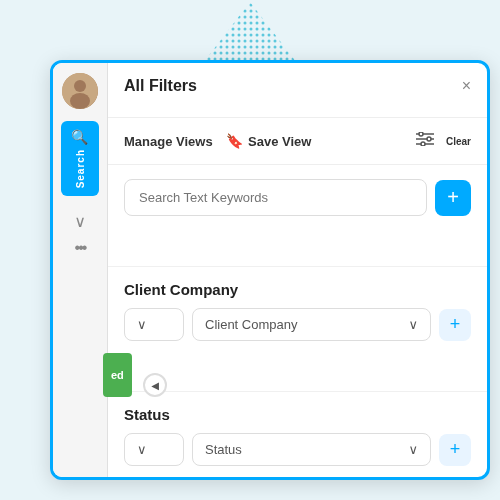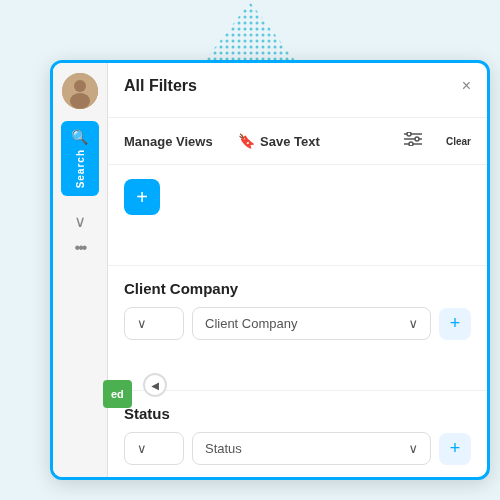--- a/index.html
+++ b/index.html
@@ -105,26 +105,26 @@
       color: #888;
       font-size: 16px;
       cursor: pointer;
       letter-spacing: -2px;
     }
 
     
     .green-badge {
       position: absolute;
       left: 50px;
-      bottom: 69px;
+      bottom: 80px;
       background: #4caf50;
       color: white;
       font-size: 11px;
       font-weight: 600;
-      padding: 8px 8px;
+      padding: 16px 8px;
       border-radius: 4px;
       z-index: 10;
     }
 
     
     .toggle-btn {
       position: absolute;
       left: 90px;
       bottom: 80px;
       background: white;
@@ -171,21 +171,21 @@
       font-size: 16px;
       cursor: pointer;
       line-height: 1;
     }
 
     
     .toolbar {
       display: flex;
       align-items: center;
       padding: 10px 16px;
-      gap: 20px;
+      gap: 8px;
       border-bottom: 1px solid #eee;
     }
 
     .manage-views-btn {
       font-size: 13px;
       font-weight: 600;
       color: #333;
       cursor: pointer;
       background: none;
       border: none;
@@ -384,37 +384,38 @@
 
     <div class="panel-header">
       <span class="panel-title">All Filters</span>
       <span class="close-btn">×</span>
     </div>
 
     <div class="toolbar">
       <button class="manage-views-btn">Manage Views</button>
       <button class="save-view-btn">
         <span class="bookmark-icon">🔖</span>
-        <span>Save Text</span>
+        <span>Save View</span>
       </button>
       <div class="spacer"></div>
       <button class="filter-icon-btn">
         <svg width="18" height="14" viewBox="0 0 18 14" fill="none">
           <line x1="0" y1="2" x2="18" y2="2" stroke="#555" stroke-width="1.5"></line>
           <line x1="0" y1="7" x2="18" y2="7" stroke="#555" stroke-width="1.5"></line>
           <line x1="0" y1="12" x2="18" y2="12" stroke="#555" stroke-width="1.5"></line>
           <circle cx="5" cy="2" r="2" fill="white" stroke="#555" stroke-width="1.5"></circle>
           <circle cx="13" cy="7" r="2" fill="white" stroke="#555" stroke-width="1.5"></circle>
           <circle cx="7" cy="12" r="2" fill="white" stroke="#555" stroke-width="1.5"></circle>
         </svg>
       </button>
       <button class="clear-btn">Clear</button>
     </div>
 
     <div class="search-bar-section">
+      <input class="search-input" type="text" placeholder="Search Text Keywords" style="">
       <button class="search-add-btn">+</button>
     </div>
 
     <div class="filter-section">
       <div class="filter-section-title">
         Client Company
       </div>
       <div class="filter-row">
         <div class="filter-dropdown small">
           <span>∨</span>

